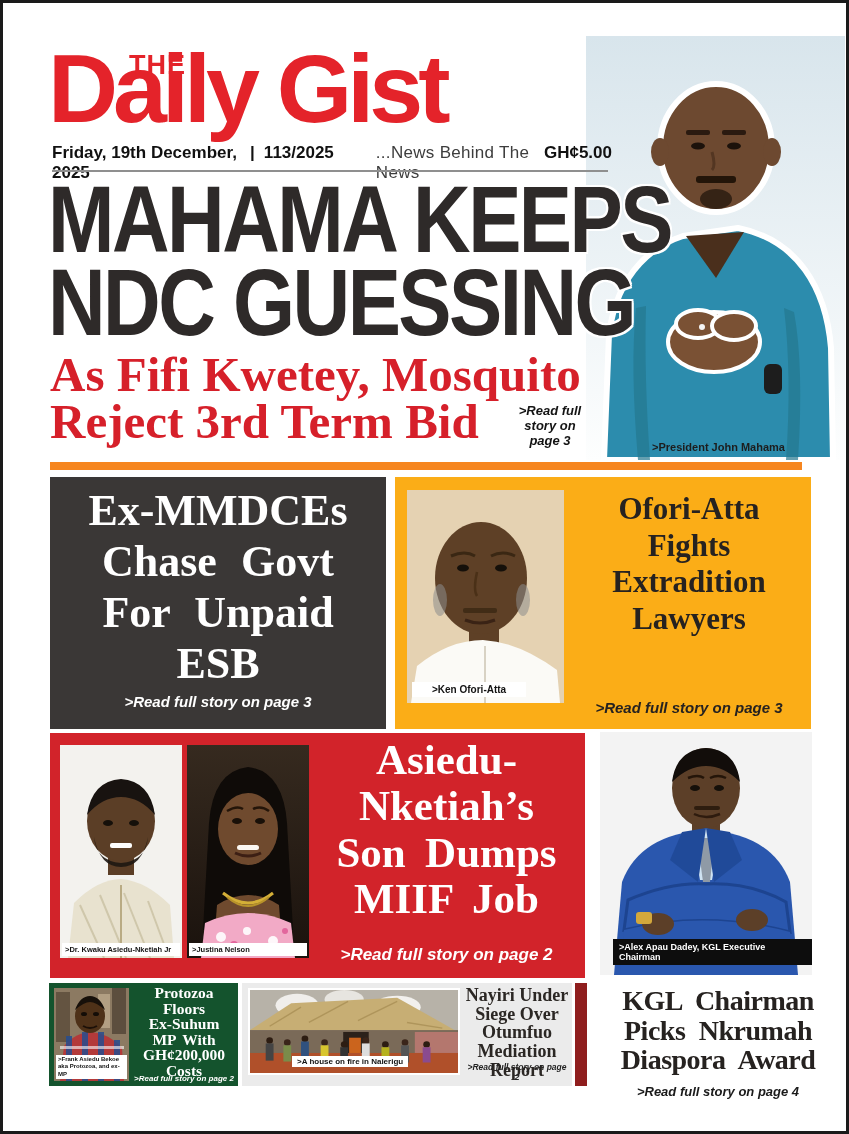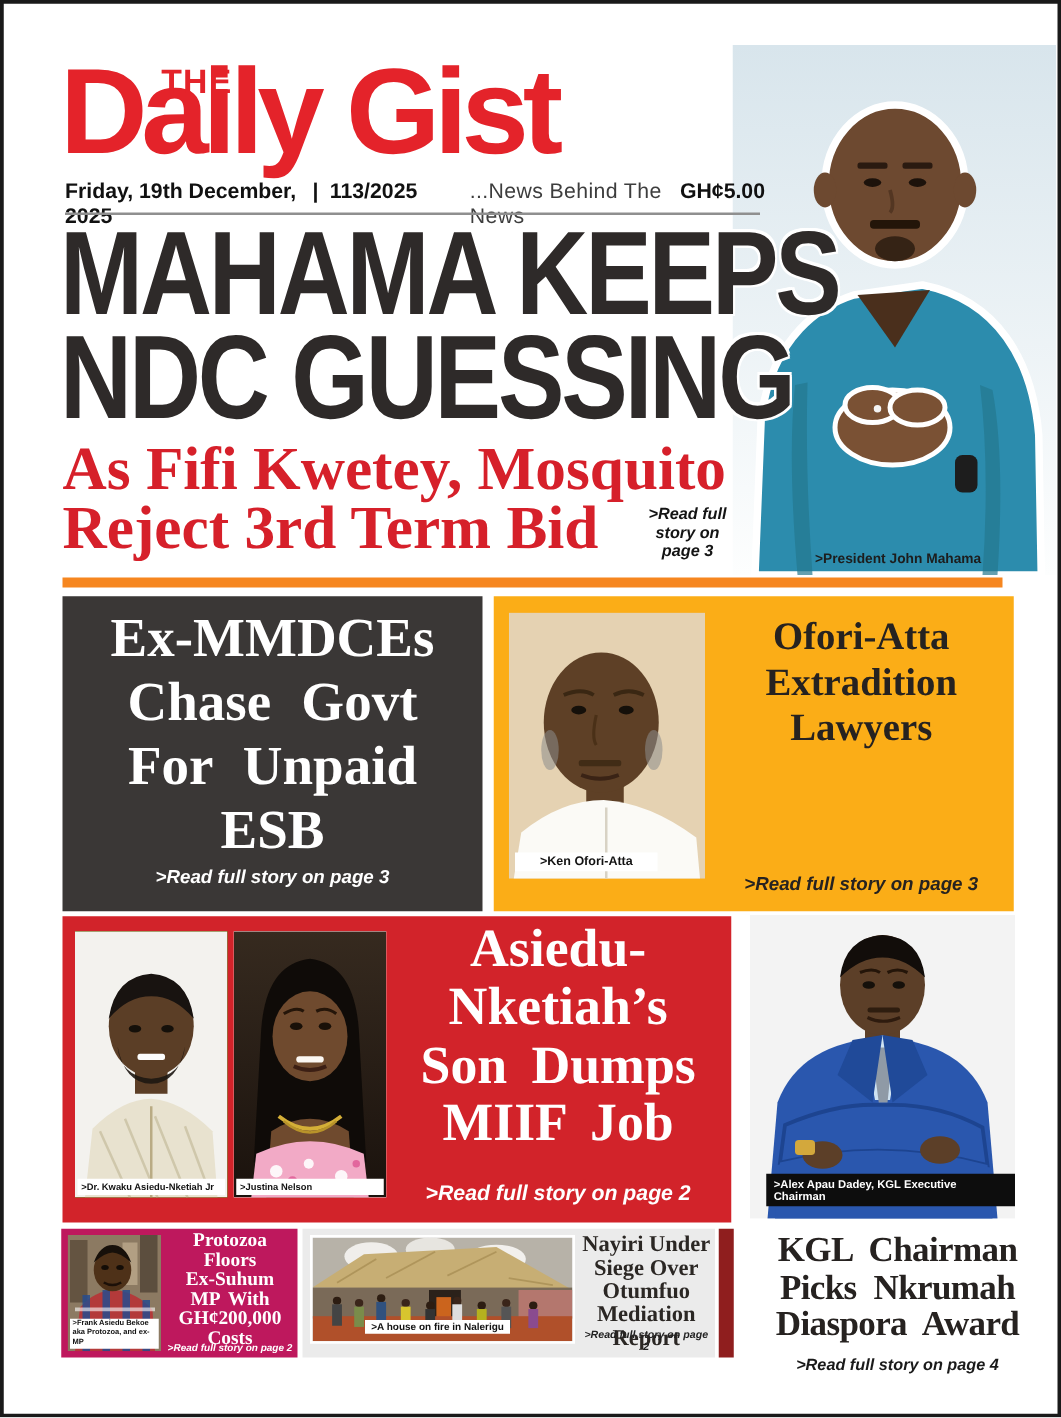--- a/index.html
+++ b/index.html
@@ -50,21 +50,21 @@
   .miif-box{left:50px;top:733px;width:535px;height:245px;background:#d2232a;z-index:2;}
   .miif-p1{left:10px;top:12px;width:122px;height:213px;background:#4d7c0f;}
   .miif-p2{left:137px;top:12px;width:122px;height:213px;background:#fff;}
   .miif-cap{left:2px;right:2px;bottom:2px;font-size:7.5px;padding:2px 3px;}
   .miif-h{position:absolute;left:262px;right:4px;top:4px;text-align:center;font-weight:700;
     font-size:43px;line-height:1.08;color:#fff;word-spacing:.2em;}
   .miif-rm{position:absolute;left:262px;right:4px;bottom:13px;text-align:center;font-size:17px;color:#fff;}
   .dadey-photo{left:600px;top:732px;width:212px;height:243px;z-index:2;}
   .dadey-cap{left:13px;bottom:10px;background:#0d0d0d;color:#fff;font-size:9px;padding:3px 6px;font-weight:700;}
   
-  .proto-box{left:49px;top:983px;width:189px;height:103px;background:#be185d;z-index:2;}
+  .proto-box{left:49px;top:983px;width:189px;height:103px;background:#14532d;z-index:2;}
   .proto-photo{left:5px;top:5px;width:75px;height:93px;}
   .proto-cap{left:2px;right:2px;bottom:2px;font-size:6px;line-height:1.25;padding:1px 2px;}
   .proto-h{position:absolute;left:84px;right:3px;top:2px;text-align:center;font-weight:700;
     font-size:15.5px;line-height:1.0;color:#fff;word-spacing:.2em;}
   .proto-rm{position:absolute;left:84px;right:3px;bottom:3px;text-align:center;font-size:8px;color:#fff;}
   .nayiri-box{left:242px;top:983px;width:330px;height:103px;background:#ebebeb;z-index:2;}
   .nayiri-photo{left:6px;top:5px;width:212px;height:87px;border:2px solid #fff;box-sizing:border-box;}
   .nayiri-cap{left:42px;bottom:6px;font-size:8px;padding:1px 5px;}
   .nayiri-h{position:absolute;left:222px;right:2px;top:3px;text-align:center;font-weight:700;
     font-size:18px;line-height:1.04;color:#2b2724;}
@@ -168,20 +168,21 @@
         <ellipse cx="56" cy="78" rx="6" ry="3.5" fill="#15100a"></ellipse>
         <ellipse cx="94" cy="78" rx="6" ry="3.5" fill="#15100a"></ellipse>
         <path d="M70,82 Q66,100 70,106" stroke="#4a3017" stroke-width="2.5" fill="none"></path>
         <rect x="56" y="118" width="34" height="5" rx="2" fill="#3a2713" opacity=".8"></rect>
         <path d="M58,130 Q73,136 88,130" stroke="#3a2315" stroke-width="3" fill="none"></path>
       </svg>
       <div class="cap ofori-cap">&gt;Ken Ofori-Atta</div>
     </div>
     <div class="ofori-h serif">
       <div>Ofori-Atta</div>
+      <div>Fights</div>
       <div>Extradition</div>
       <div>Lawyers</div>
     </div>
     <div class="ofori-rm readmore">&gt;Read full story on page 3</div>
   </div>
 
   <div class="abs miif-box">
     <div class="photo miif-p1">
       <svg viewBox="0 0 122 213" preserveAspectRatio="none">
         <rect width="122" height="213" fill="#f3f2ee"></rect>

